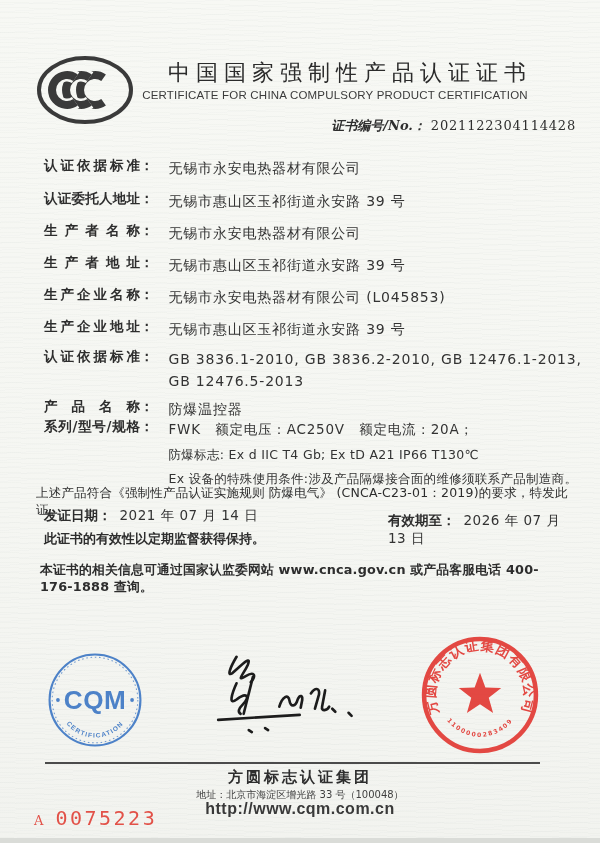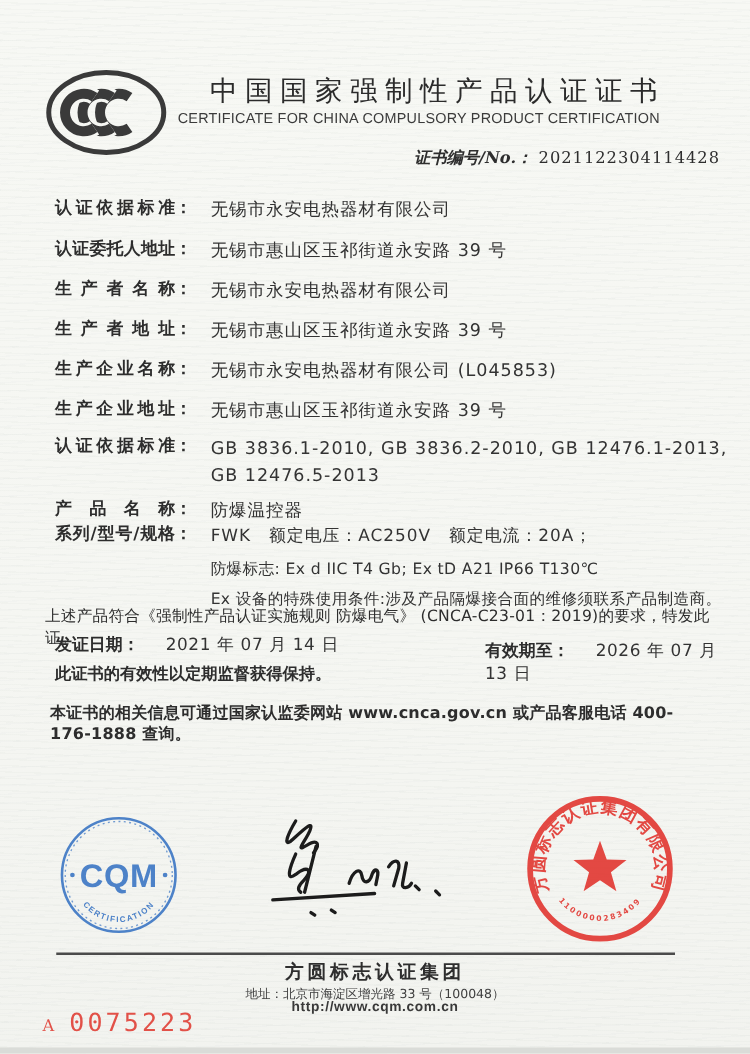--- a/index.html
+++ b/index.html
@@ -43,33 +43,33 @@
     flex:none; width:96px; font-weight:bold; font-size:13.5px; color:#2d2d2d;
     text-align:justify; text-align-last:justify;
   }
   .fcolon { flex:none; font-weight:bold; font-size:13.5px; color:#2d2d2d; }
   .fvalue { margin-left:15px; font-size:14px; color:#333; letter-spacing:0.8px; }
   .fvalue .ln { line-height:22px; }
   .fvalue .ln2 { font-size:12.5px; letter-spacing:0.3px; margin-top:6px; line-height:18px; }
   .statement { position:absolute; left:36px; top:485px; width:540px; font-size:12.5px; font-weight:normal; color:#2d2d2d; letter-spacing:0.2px; }
   .dates { position:absolute; left:44px; right:24px; top:507px; font-size:13.5px; }
   .dates .lbl { font-weight:bold; color:#2d2d2d; }
-  .dates .val { color:#333; letter-spacing:0.5px; margin-left:21px; }
+  .dates .val { color:#333; letter-spacing:0.5px; margin-left:8px; }
   .expiry { position:absolute; left:344px; top:5px; }
   .note1 { position:absolute; left:44px; top:530px; font-size:13px; font-weight:bold; color:#2d2d2d; }
   .note2 { position:absolute; left:40px; top:562px; width:530px; font-size:12.8px; font-weight:bold; color:#2d2d2d; letter-spacing:0.2px; }
 
   
   .cqm-logo { position:absolute; left:48px; top:653px; width:94px; height:94px; }
   .signature { position:absolute; left:206px; top:648px; width:168px; height:98px; }
   .red-seal { position:absolute; left:419px; top:634px; width:122px; height:122px; opacity:0.93; }
   .divider { position:absolute; left:45px; width:495px; top:762px; border-top:2px solid #4b4b4b; }
   .footer-org { position:absolute; left:0; right:0; top:768px; text-align:center; font-size:15px; font-weight:bold; letter-spacing:3px; color:#2e2e2e; }
   .footer-addr { position:absolute; left:0; right:0; top:788px; text-align:center; font-size:10px; color:#3e3e3e; }
-  .footer-web { position:absolute; left:0; right:0; top:800px; text-align:center; font-size:11px; font-weight:bold; color:#393939; font-family:"Liberation Sans", sans-serif; letter-spacing:0.5px; }
+  .footer-web { position:absolute; left:0; right:0; top:800px; text-align:center; font-size:16px; font-weight:bold; color:#393939; font-family:"Liberation Sans", sans-serif; letter-spacing:0.5px; }
   .serial { position:absolute; left:34px; top:806px; color:#e25148; white-space:nowrap; }
   .serial .pfx { font-size:13px; font-family:"DejaVu Serif", serif; margin-right:12px; }
   .serial .num { font-size:20px; letter-spacing:2.5px; font-family:"DejaVu Sans Mono", monospace; }
 </style>
 </head>
 <body>
 
 <div class="page">
 
   <svg class="ccc-logo" viewBox="0 0 102 76">

